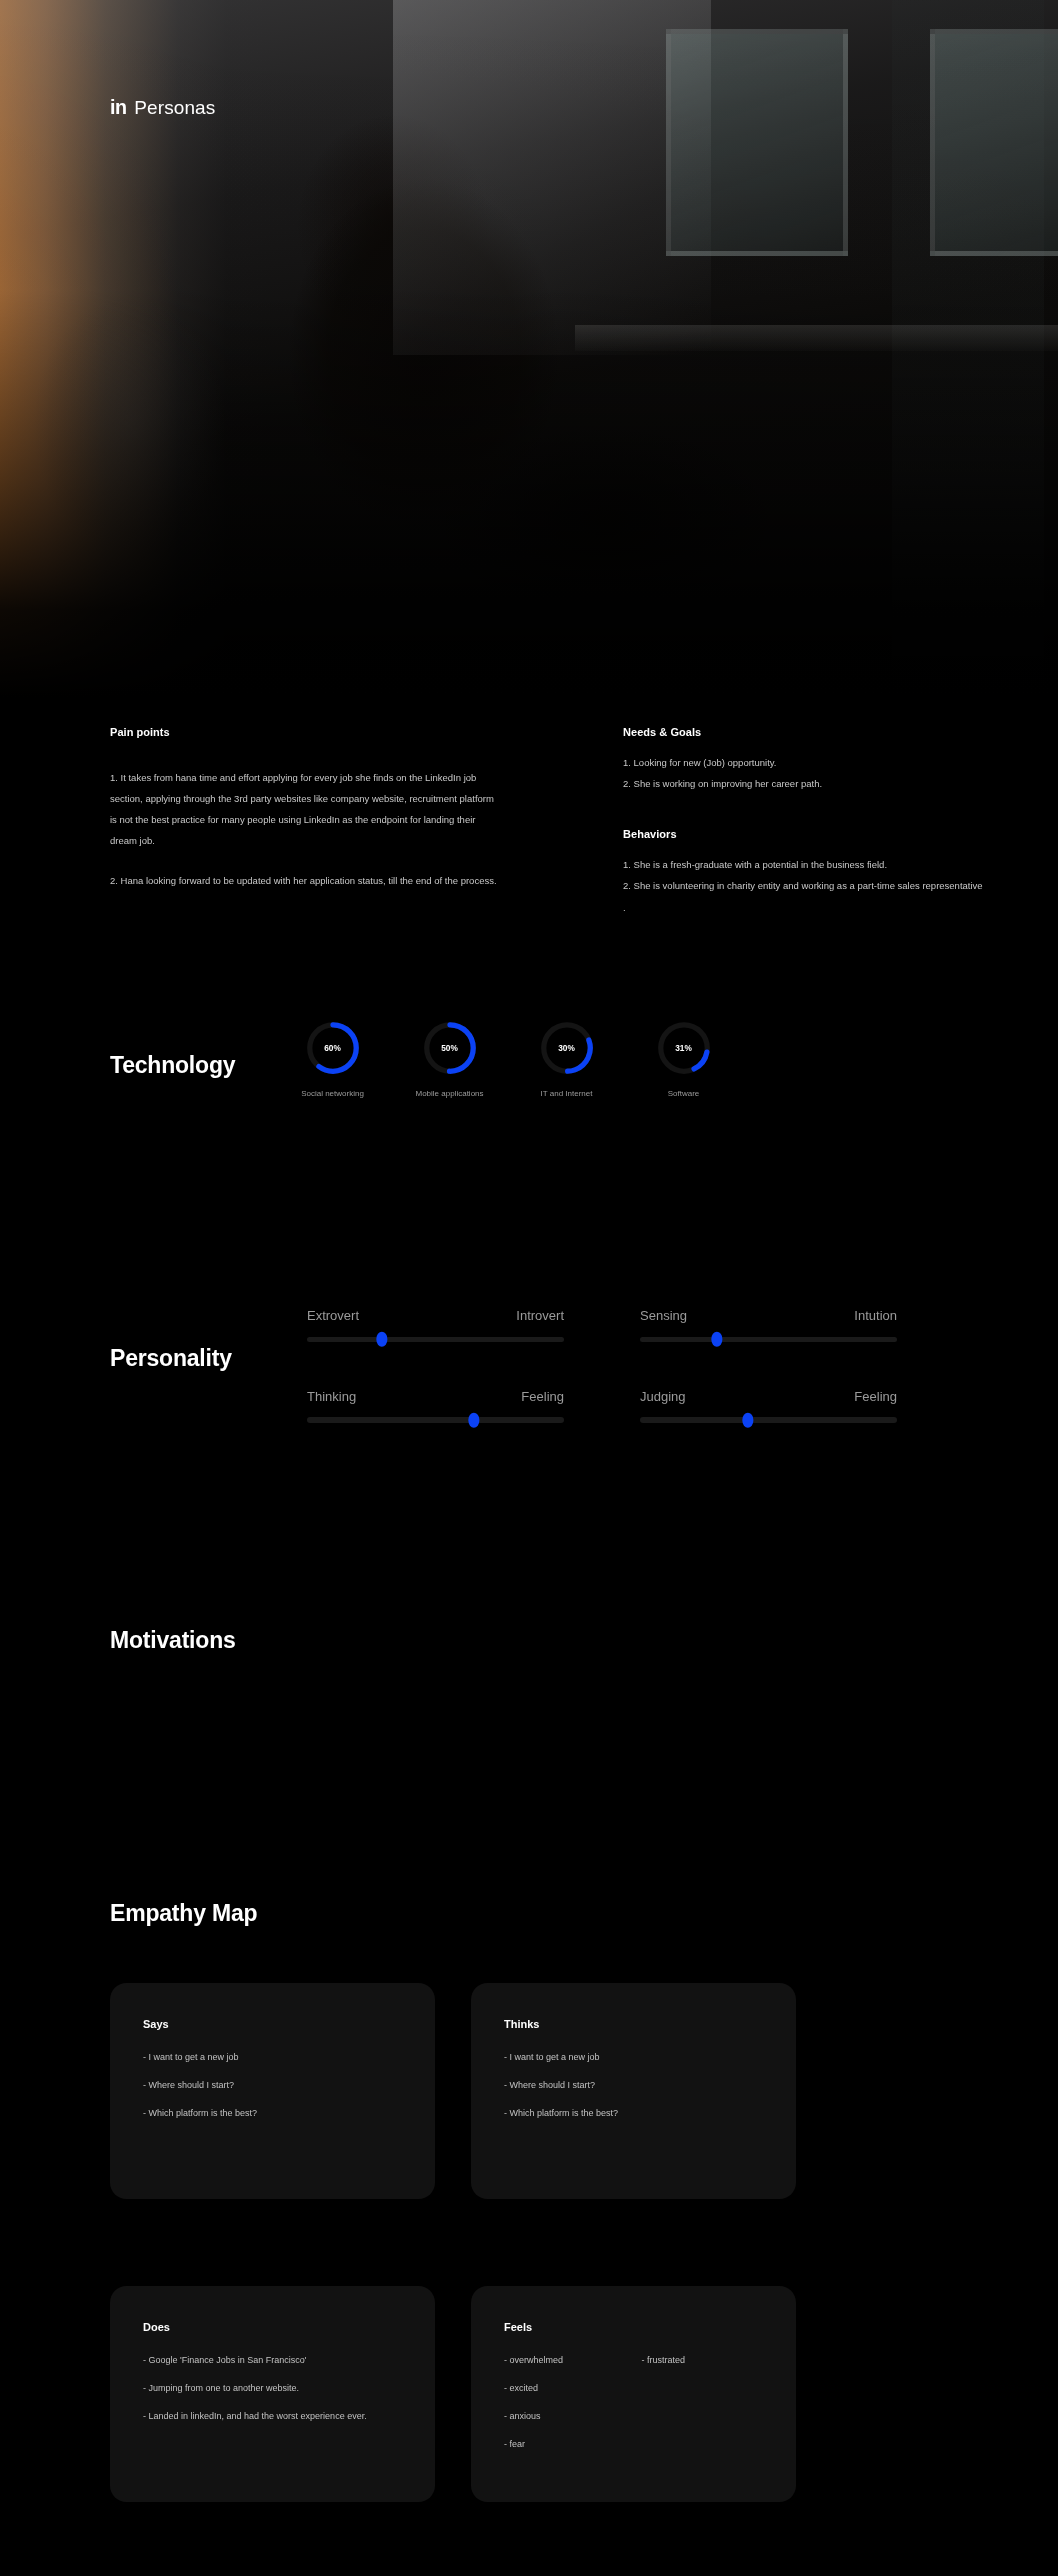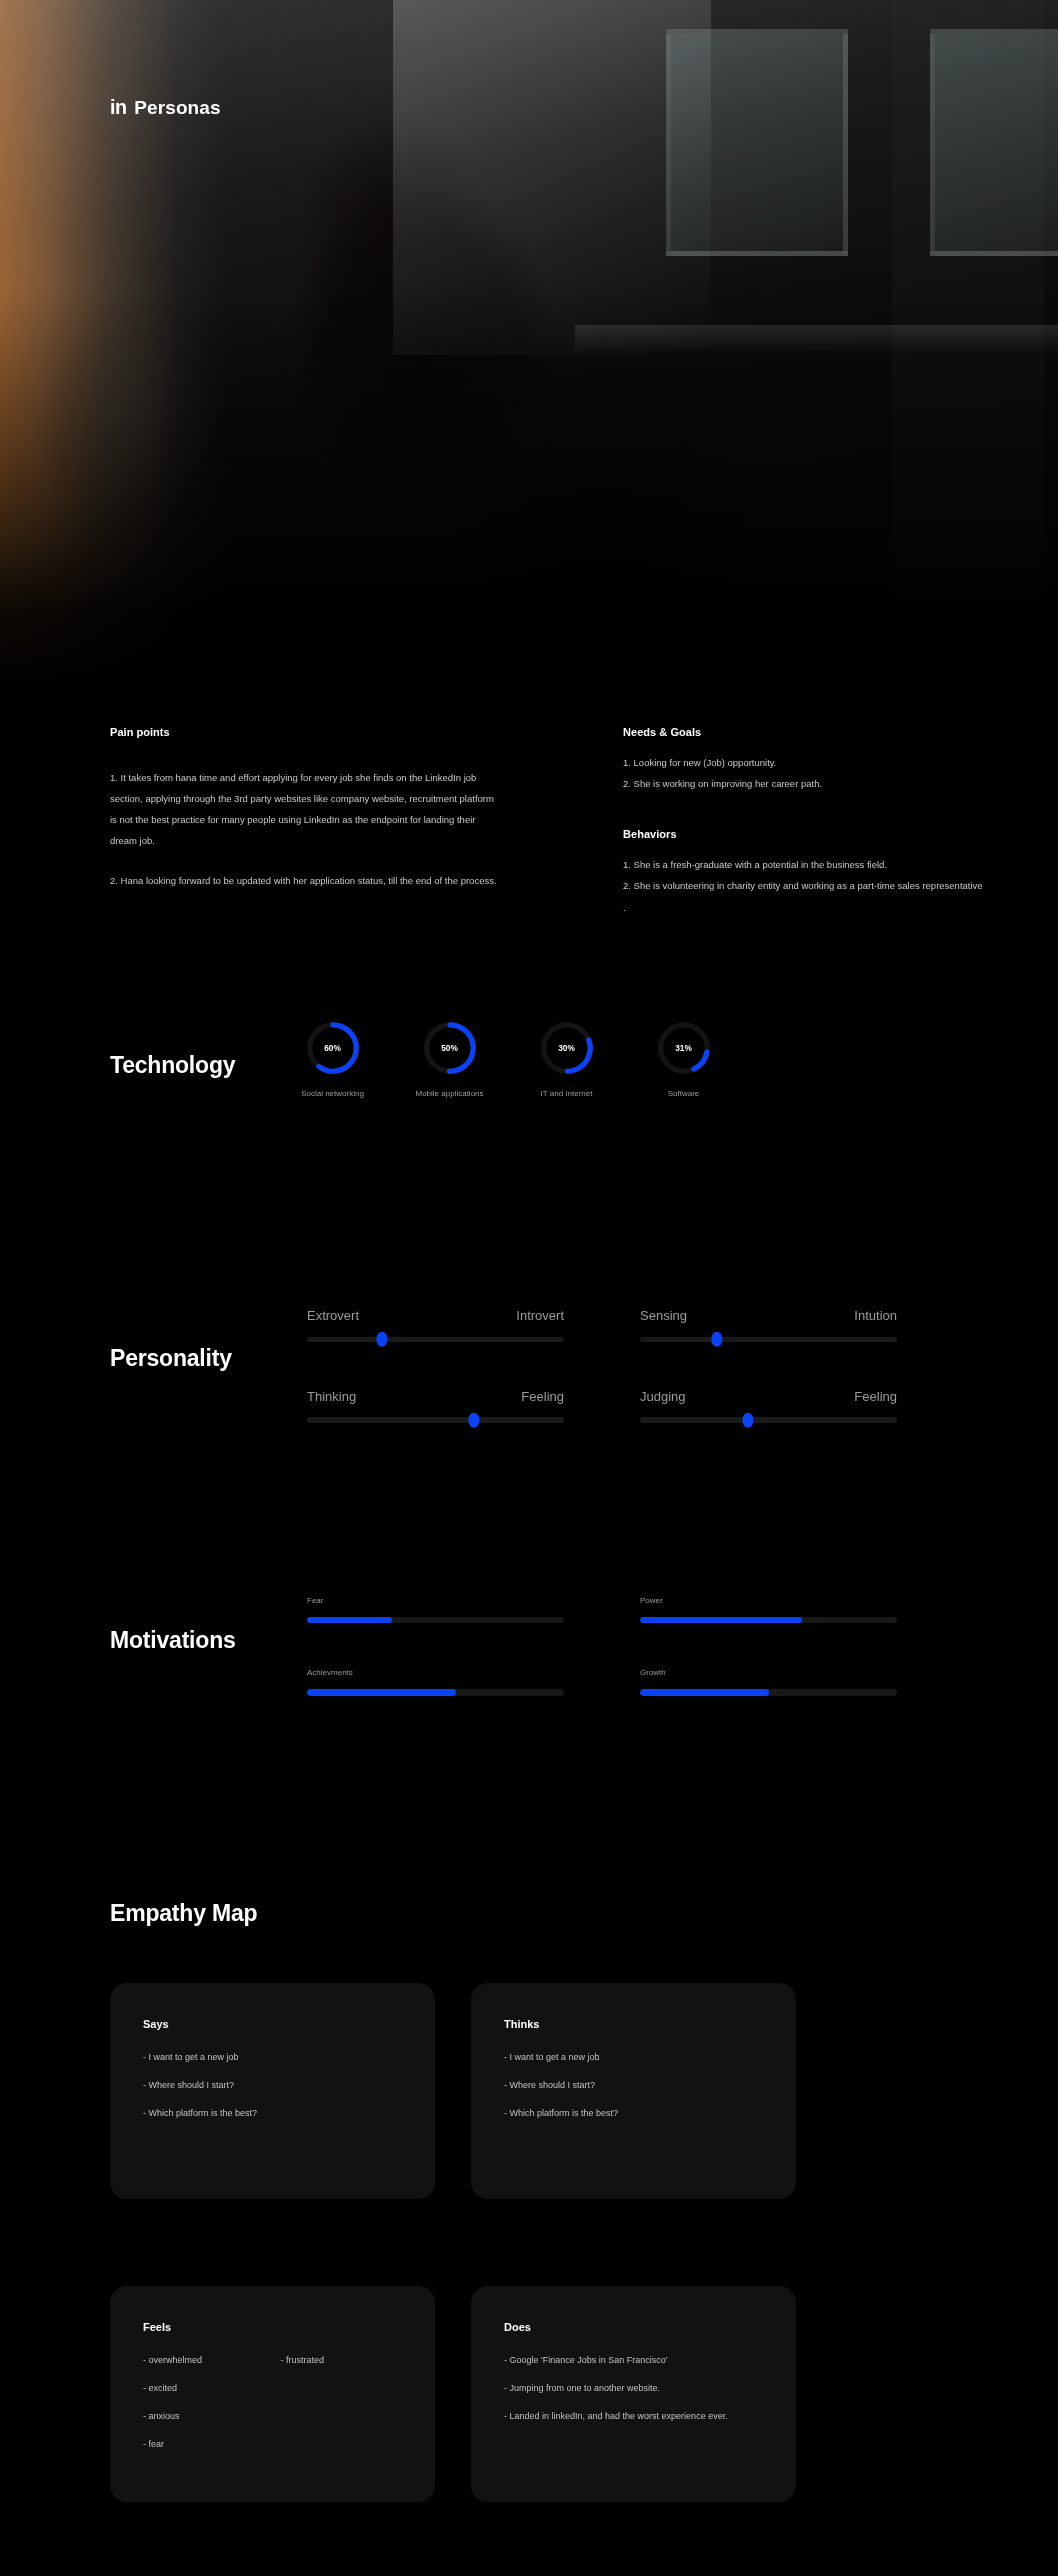--- a/index.html
+++ b/index.html
@@ -80,21 +80,21 @@
     position: absolute;
     left: 110px; top: 98px;
     display: flex; align-items: center; gap: 7.6px;
     z-index: 6;
   }
   .brand-mark {
     font-size: 19.7px; font-weight: 700; letter-spacing: -0.4px;
     color: #fff; line-height: 1;
   }
   .brand-name {
-    font-size: 19px; font-weight: 700; color: #fff; line-height: 1;
+    font-size: 19px; font-weight: 400; color: #fff; line-height: 1;
     letter-spacing: 0.1px;
   }
 
   .persona-block {
     position: absolute;
     left: 110px; top: 611px;
     z-index: 6;
   }
   .persona-name {
     font-size: 23.4px; font-weight: 700; letter-spacing: -0.2px;
@@ -369,91 +369,60 @@
         <div class="slider-track">
           <div class="slider-thumb" style="left: 42%;"></div>
         </div>
       </div>
 
     </div>
   </div>
 
   <div class="section-row" style="height: 318px;">
     <div class="section-heading" style="top: 45px;">Motivations</div>
-    <div class="bar-grid" style="top: 13.6px;">
-
-      <div class="bar-cell">
-        <div class="bar-label">Fear</div>
-        <div class="bar-track">
-          <div class="bar-fill" style="width: 33%;"></div>
-        </div>
-      </div>
-
-      <div class="bar-cell">
-        <div class="bar-label">Power</div>
-        <div class="bar-track">
-          <div class="bar-fill" style="width: 63%;"></div>
-        </div>
-      </div>
-
-      <div class="bar-cell">
-        <div class="bar-label">Achievments</div>
-        <div class="bar-track">
-          <div class="bar-fill" style="width: 58%;"></div>
-        </div>
-      </div>
-
-      <div class="bar-cell">
-        <div class="bar-label">Growth</div>
-        <div class="bar-track">
-          <div class="bar-fill" style="width: 50%;"></div>
-        </div>
-      </div>
-
-    </div>
   </div>
 
   <div class="empathy" style="height: 605px;">
     <div class="empathy-title">Empathy Map</div>
 
     <div class="card-grid">
 
       <div class="card">
         <h3>Says</h3>
         <div class="card-line">- I want to get a new job</div>
         <div class="card-line">- Where should I start?</div>
         <div class="card-line">- Which platform is the best?</div>
       </div>
 
       <div class="card">
         <h3>Thinks</h3>
         <div class="card-line">- I want to get a new job</div>
         <div class="card-line">- Where should I start?</div>
         <div class="card-line">- Which platform is the best?</div>
+      </div>
+
+      <div class="card">
+        <h3>Does</h3>
+        <div class="card-line">- Google 'Finance Jobs in San Francisco'</div>
+        <div class="card-line">- Jumping from one to another website.</div>
+        <div class="card-line">- Landed in linkedIn, and had the worst experience ever.</div>
       </div>
 
       <div class="card">
         <h3>Feels</h3>
         <div class="feels-cols">
           <div class="c1">
             <div class="card-line">- overwhelmed</div>
             <div class="card-line">- excited</div>
             <div class="card-line">- anxious</div>
             <div class="card-line">- fear</div>
           </div>
           <div class="c2">
             <div class="card-line">- frustrated</div>
           </div>
         </div>
       </div>
 
-      <div class="card">
-        <h3>Does</h3>
-        <div class="card-line">- Google 'Finance Jobs in San Francisco'</div>
-        <div class="card-line">- Jumping from one to another website.</div>
-        <div class="card-line">- Landed in linkedIn, and had the worst experience ever.</div>
-      </div>
-
     </div>
   </div>
 
 </div>
 
 
 </body></html>

